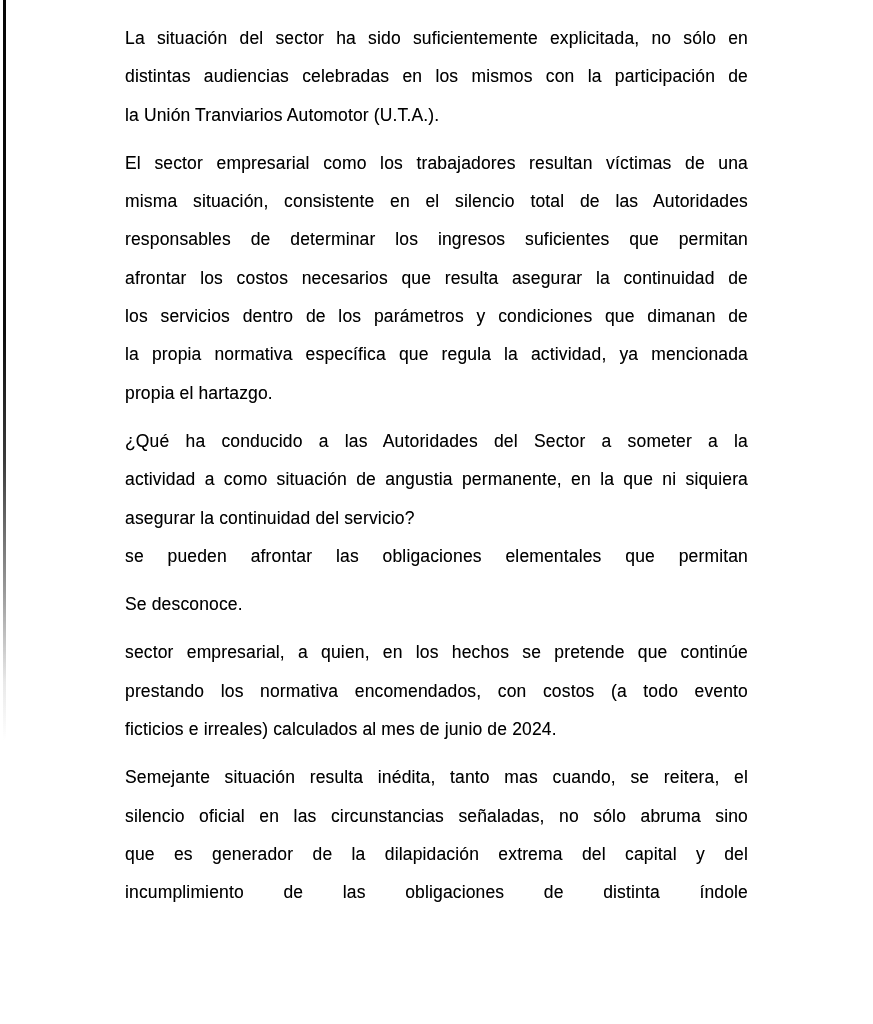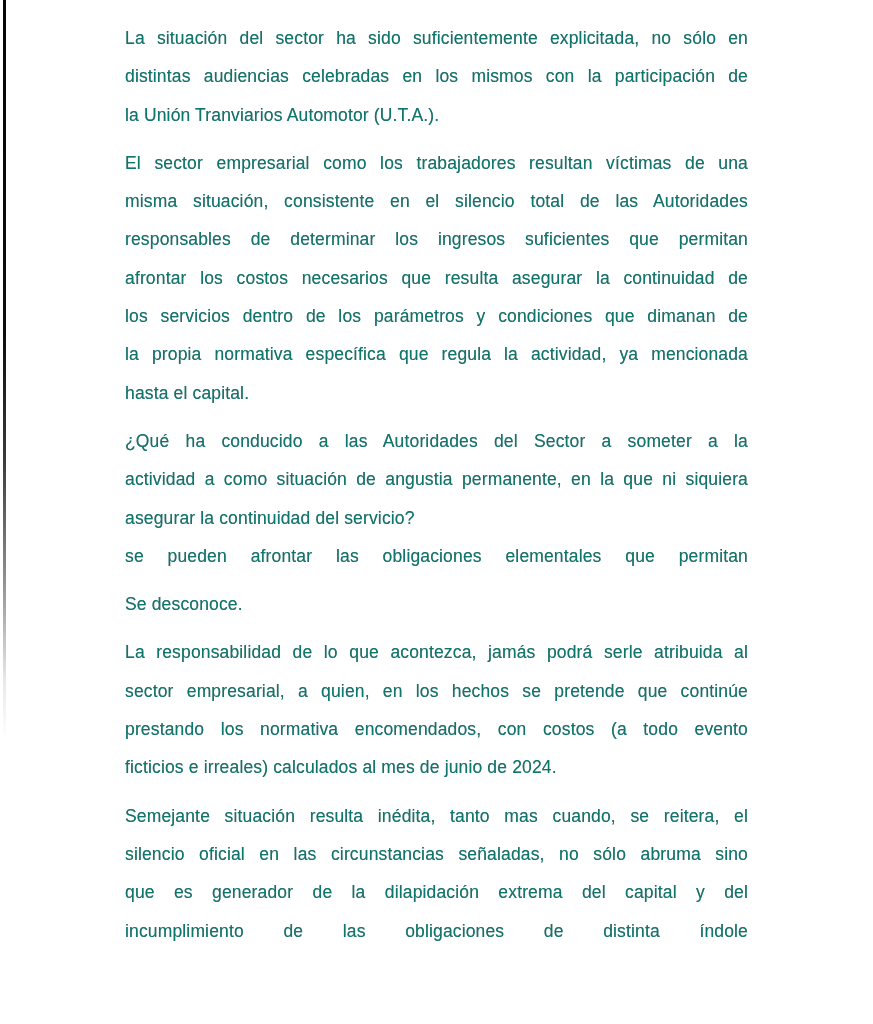--- a/index.html
+++ b/index.html
@@ -31,21 +31,21 @@
       rgba(190,190,190,0.35) 92%,
       rgba(255,255,255,0) 100%
     );
     filter: blur(0.3px);
   }
   .text-block {
     position: absolute;
     left: 125px;
     top: 19px;
     width: 623px;
-    color: #0f766e;
+    color: #000000;
     font-size: 17.5px;
     line-height: 38.3px;
     letter-spacing: 0.15px;
     text-shadow: 0 0 0.4px rgba(35,35,35,0.45); 
   }
   .para {
     margin: 0 0 10px 0;
     padding: 0;
   }
   .line {
@@ -69,33 +69,32 @@
         <div class="line">distintas audiencias celebradas en los mismos con la participación de</div>
         <div class="line last-left">la Unión Tranviarios Automotor (U.T.A.).</div>
       </div>
       <div class="para">
         <div class="line">El sector empresarial como los trabajadores resultan víctimas de una</div>
         <div class="line">misma situación, consistente en el silencio total de las Autoridades</div>
         <div class="line">responsables de determinar los ingresos suficientes que permitan</div>
         <div class="line">afrontar los costos necesarios que resulta asegurar la continuidad de</div>
         <div class="line">los servicios dentro de los parámetros y condiciones que dimanan de</div>
         <div class="line">la propia normativa específica que regula la actividad, ya mencionada</div>
-        <div class="line last-left">hasta el capital.</div>
+        <div class="line last-left">propia el hartazgo.</div>
       </div>
       <div class="para">
         <div class="line">¿Qué ha conducido a las Autoridades del Sector a someter a la</div>
         <div class="line">actividad a como situación de angustia permanente, en la que ni siquiera</div>
         <div class="line last-left">asegurar la continuidad del servicio?</div>
         <div class="line">se pueden afrontar las obligaciones elementales que permitan</div>
       </div>
       <div class="para">
         <div class="line last-left">Se desconoce.</div>
       </div>
       <div class="para">
-        <div class="line">La responsabilidad de lo que acontezca, jamás podrá serle atribuida al</div>
         <div class="line">sector empresarial, a quien, en los hechos se pretende que continúe</div>
         <div class="line">prestando los normativa encomendados, con costos (a todo evento</div>
         <div class="line last-left">ficticios e irreales) calculados al mes de junio de 2024.</div>
       </div>
       <div class="para">
         <div class="line">Semejante situación resulta inédita, tanto mas cuando, se reitera, el</div>
         <div class="line">silencio oficial en las circunstancias señaladas, no sólo abruma sino</div>
         <div class="line">que es generador de la dilapidación extrema del capital y del</div>
         <div class="line">incumplimiento de las obligaciones de distinta índole</div>
       </div>

